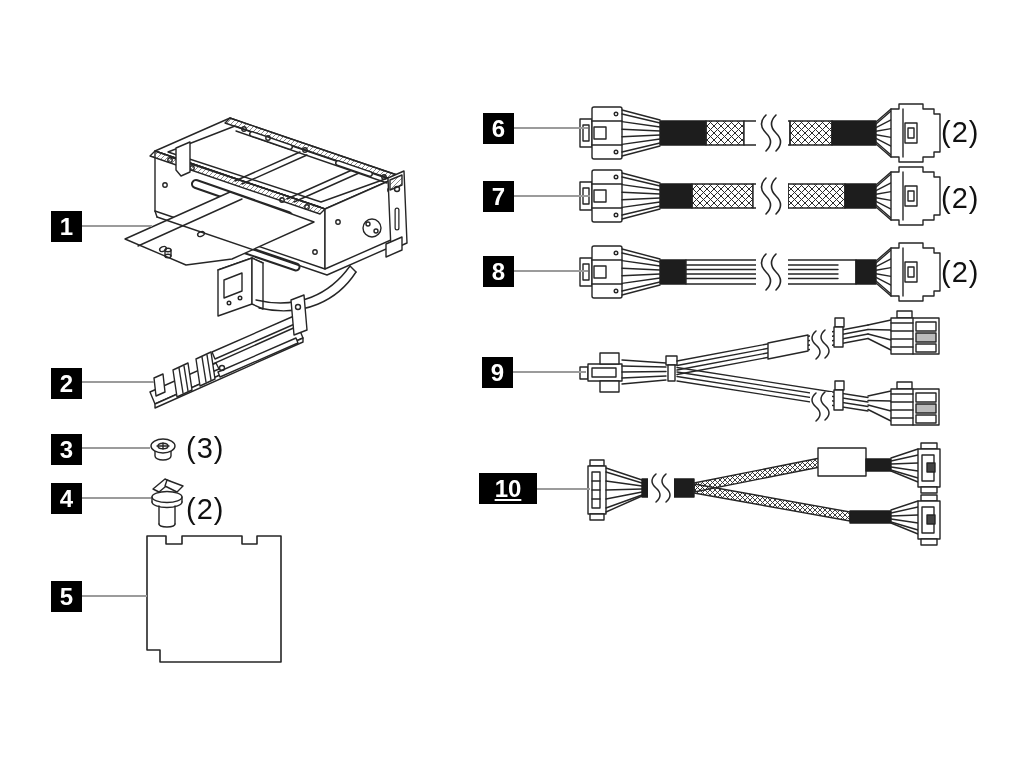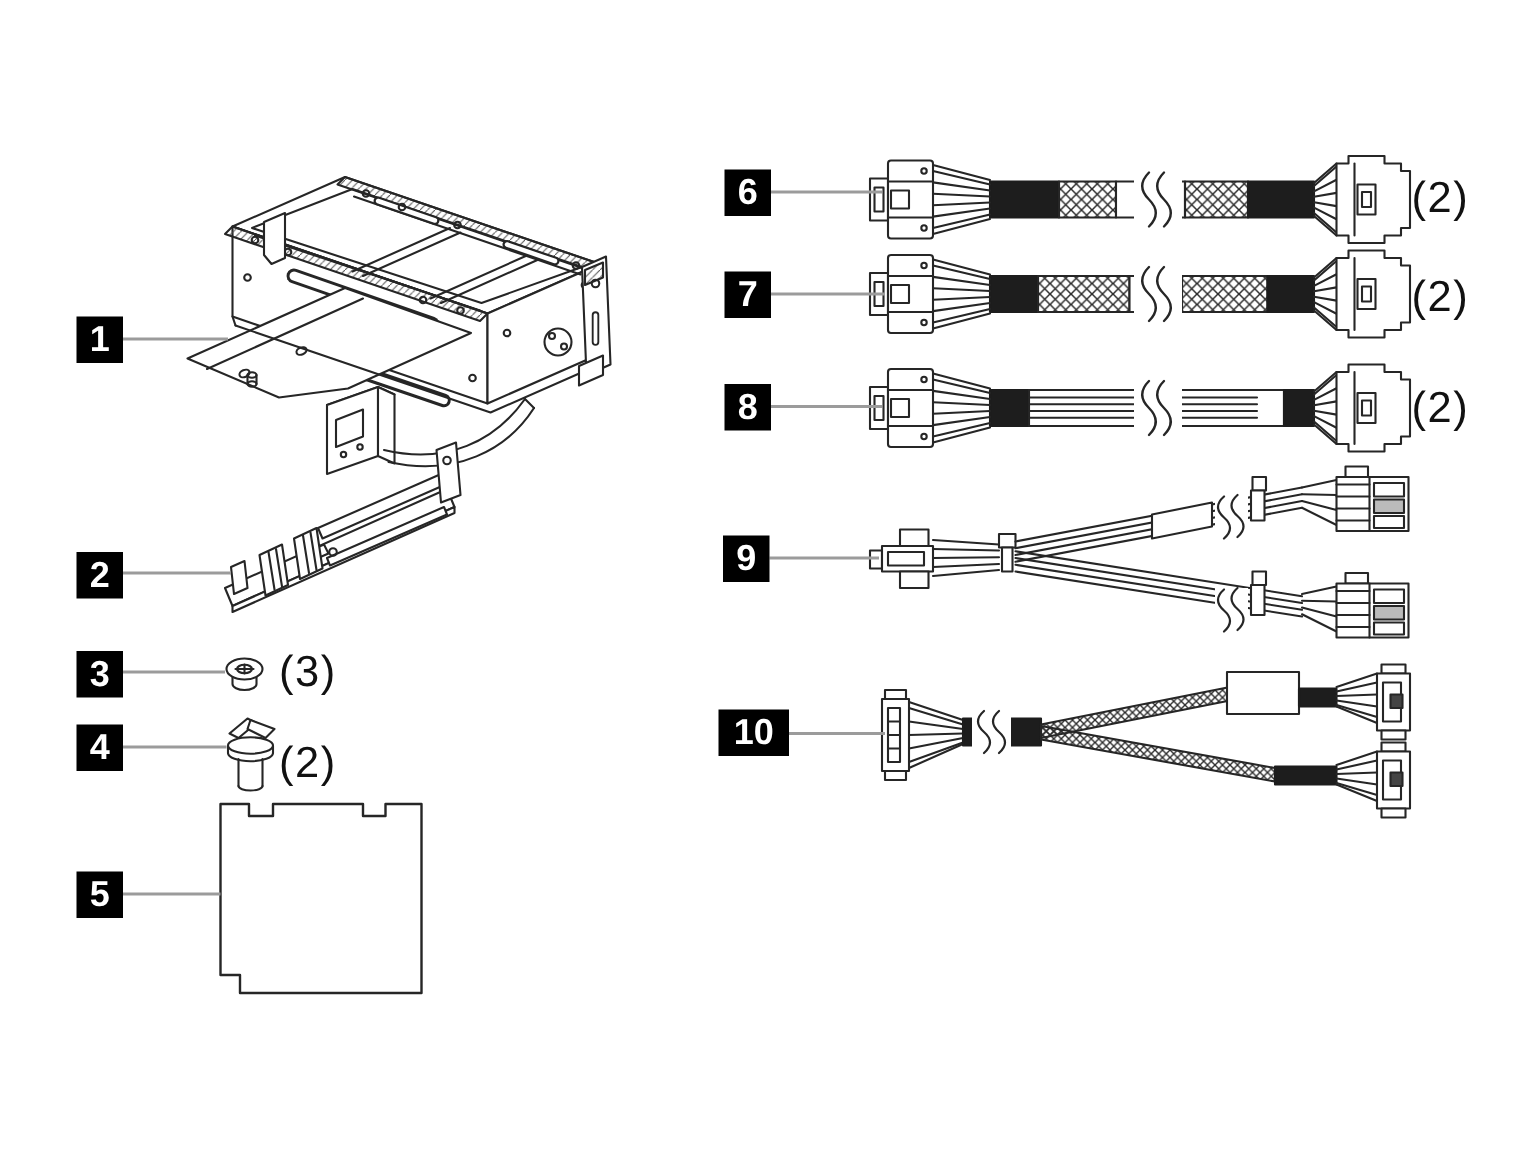--- a/index.html
+++ b/index.html
@@ -3,21 +3,21 @@
 <meta charset="utf-8">
 <style>
   html,body{margin:0;padding:0;background:#ffffff;}
   .canvas{position:relative;width:1024px;height:768px;background:#ffffff;overflow:hidden;
           font-family:"Liberation Sans", sans-serif;}
   .canvas svg{position:absolute;left:0;top:0;}
   .part{stroke:#262626;stroke-width:1.4;fill:none;stroke-linejoin:round;stroke-linecap:round;}
   .callout{position:absolute;width:31px;height:31px;background:#000000;color:#ffffff;
            display:flex;align-items:center;justify-content:center;
            font-weight:bold;font-size:24px;line-height:31px;user-select:none;}
-  .callout.wide{width:47px;}
+  .callout.wide{width:58px;text-decoration:underline;}
   .qty{position:absolute;color:#111111;font-size:29px;font-weight:400;letter-spacing:1px;}
 </style>
 </head>
 <body>
 
 <div class="canvas">
 
 <svg width="1024" height="768" viewBox="0 0 1024 768">
 <defs>
   <pattern id="mesh" width="7" height="7" patternUnits="userSpaceOnUse">

